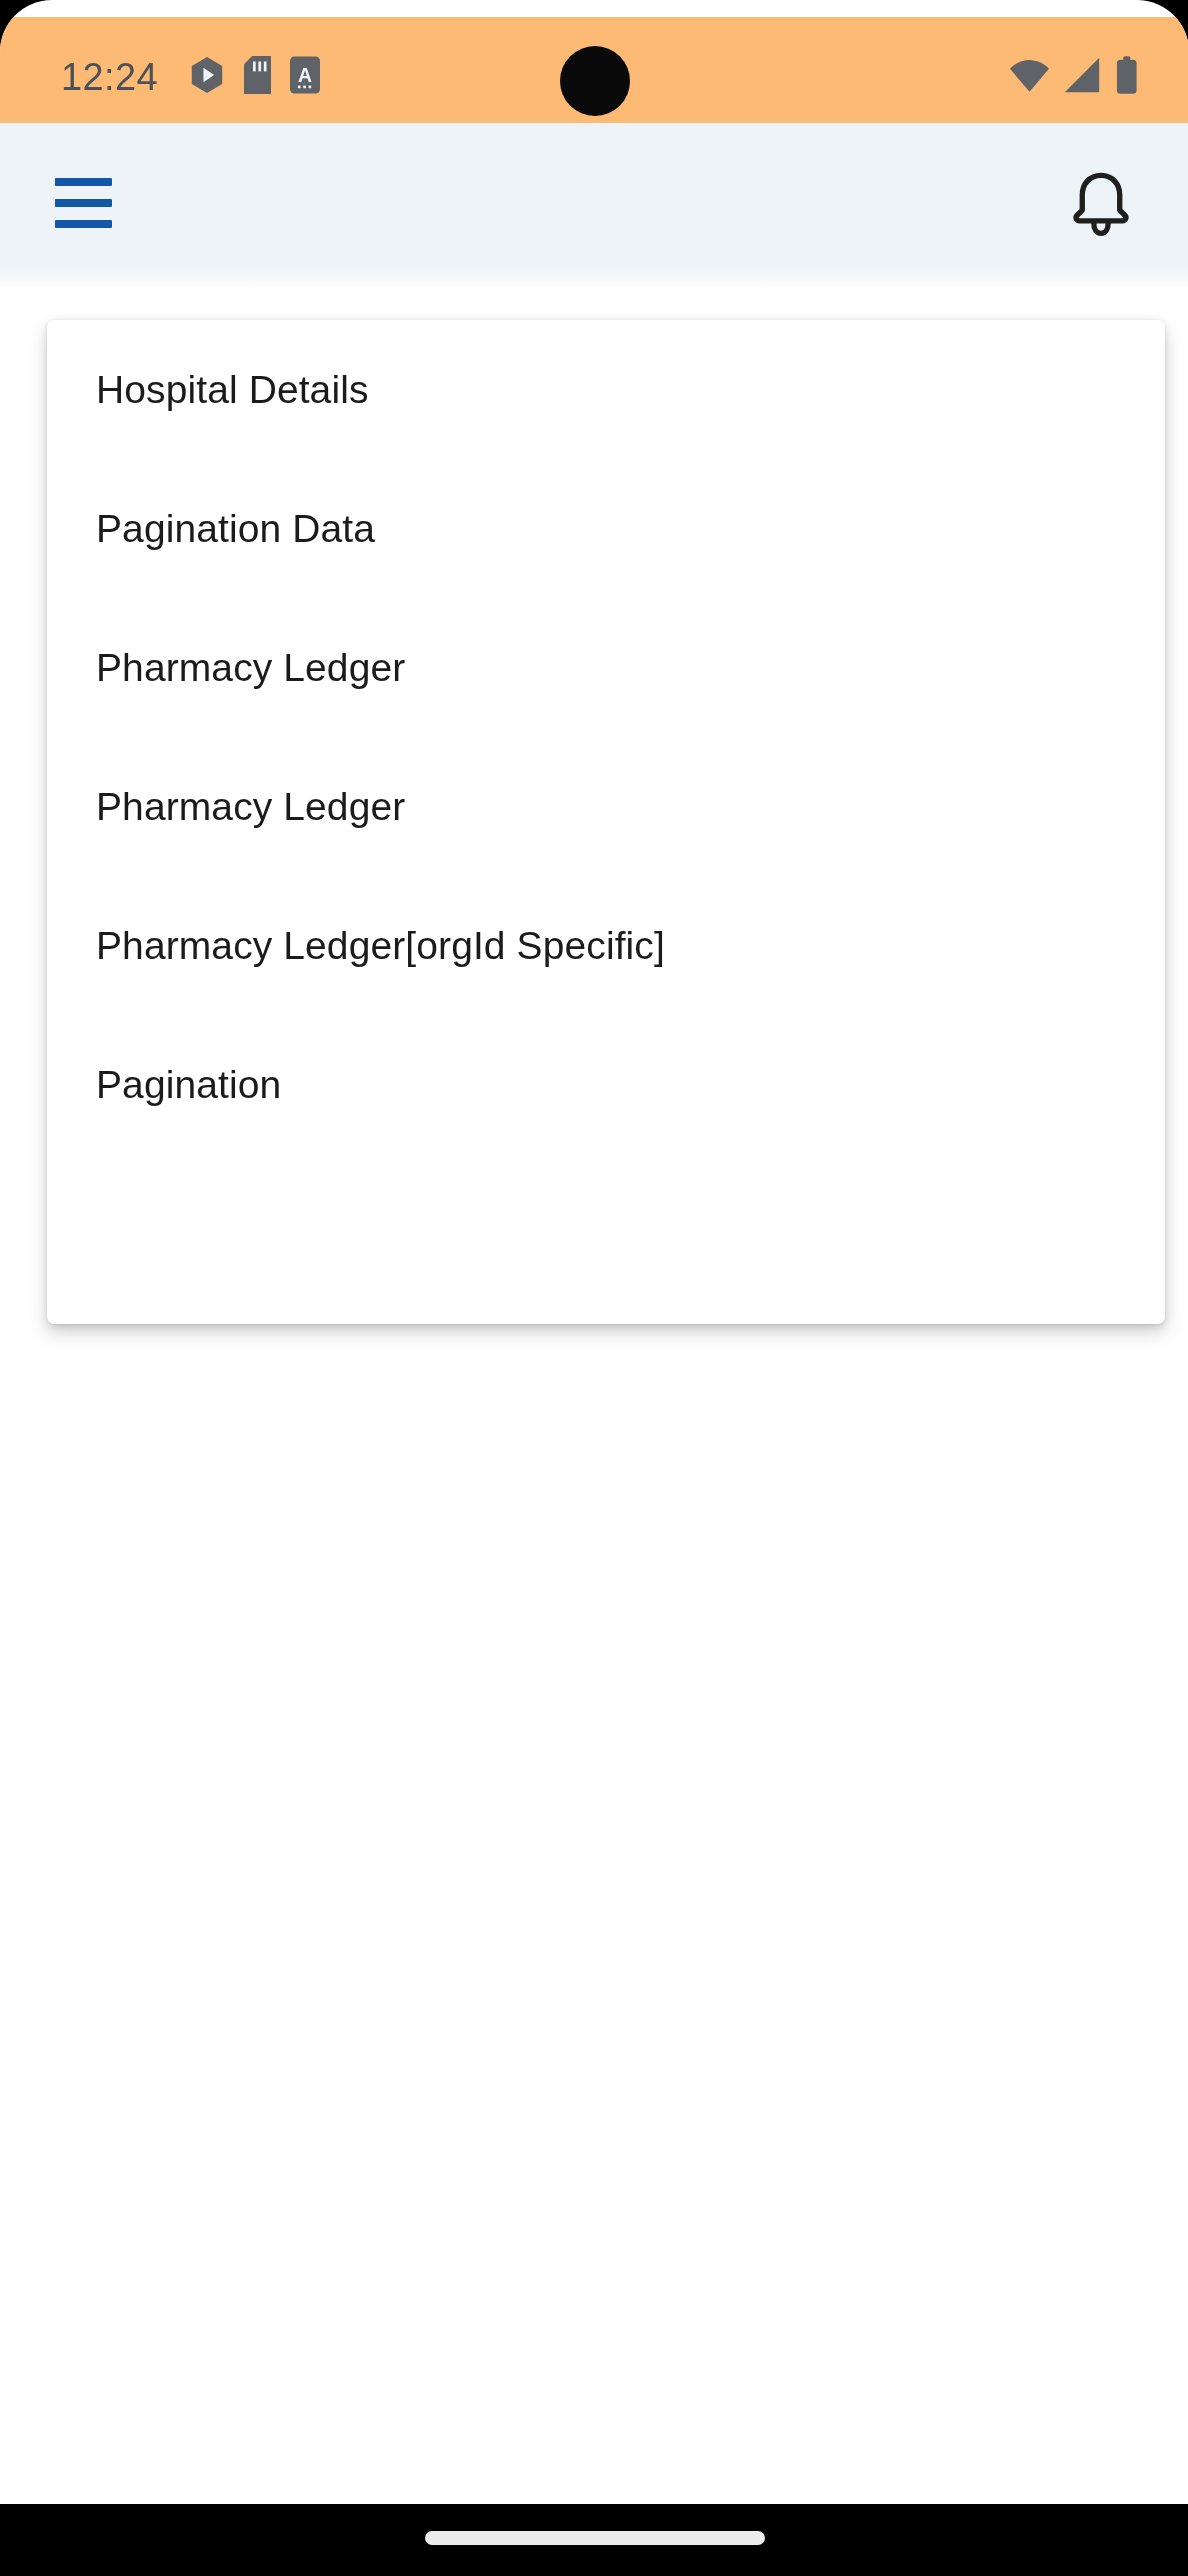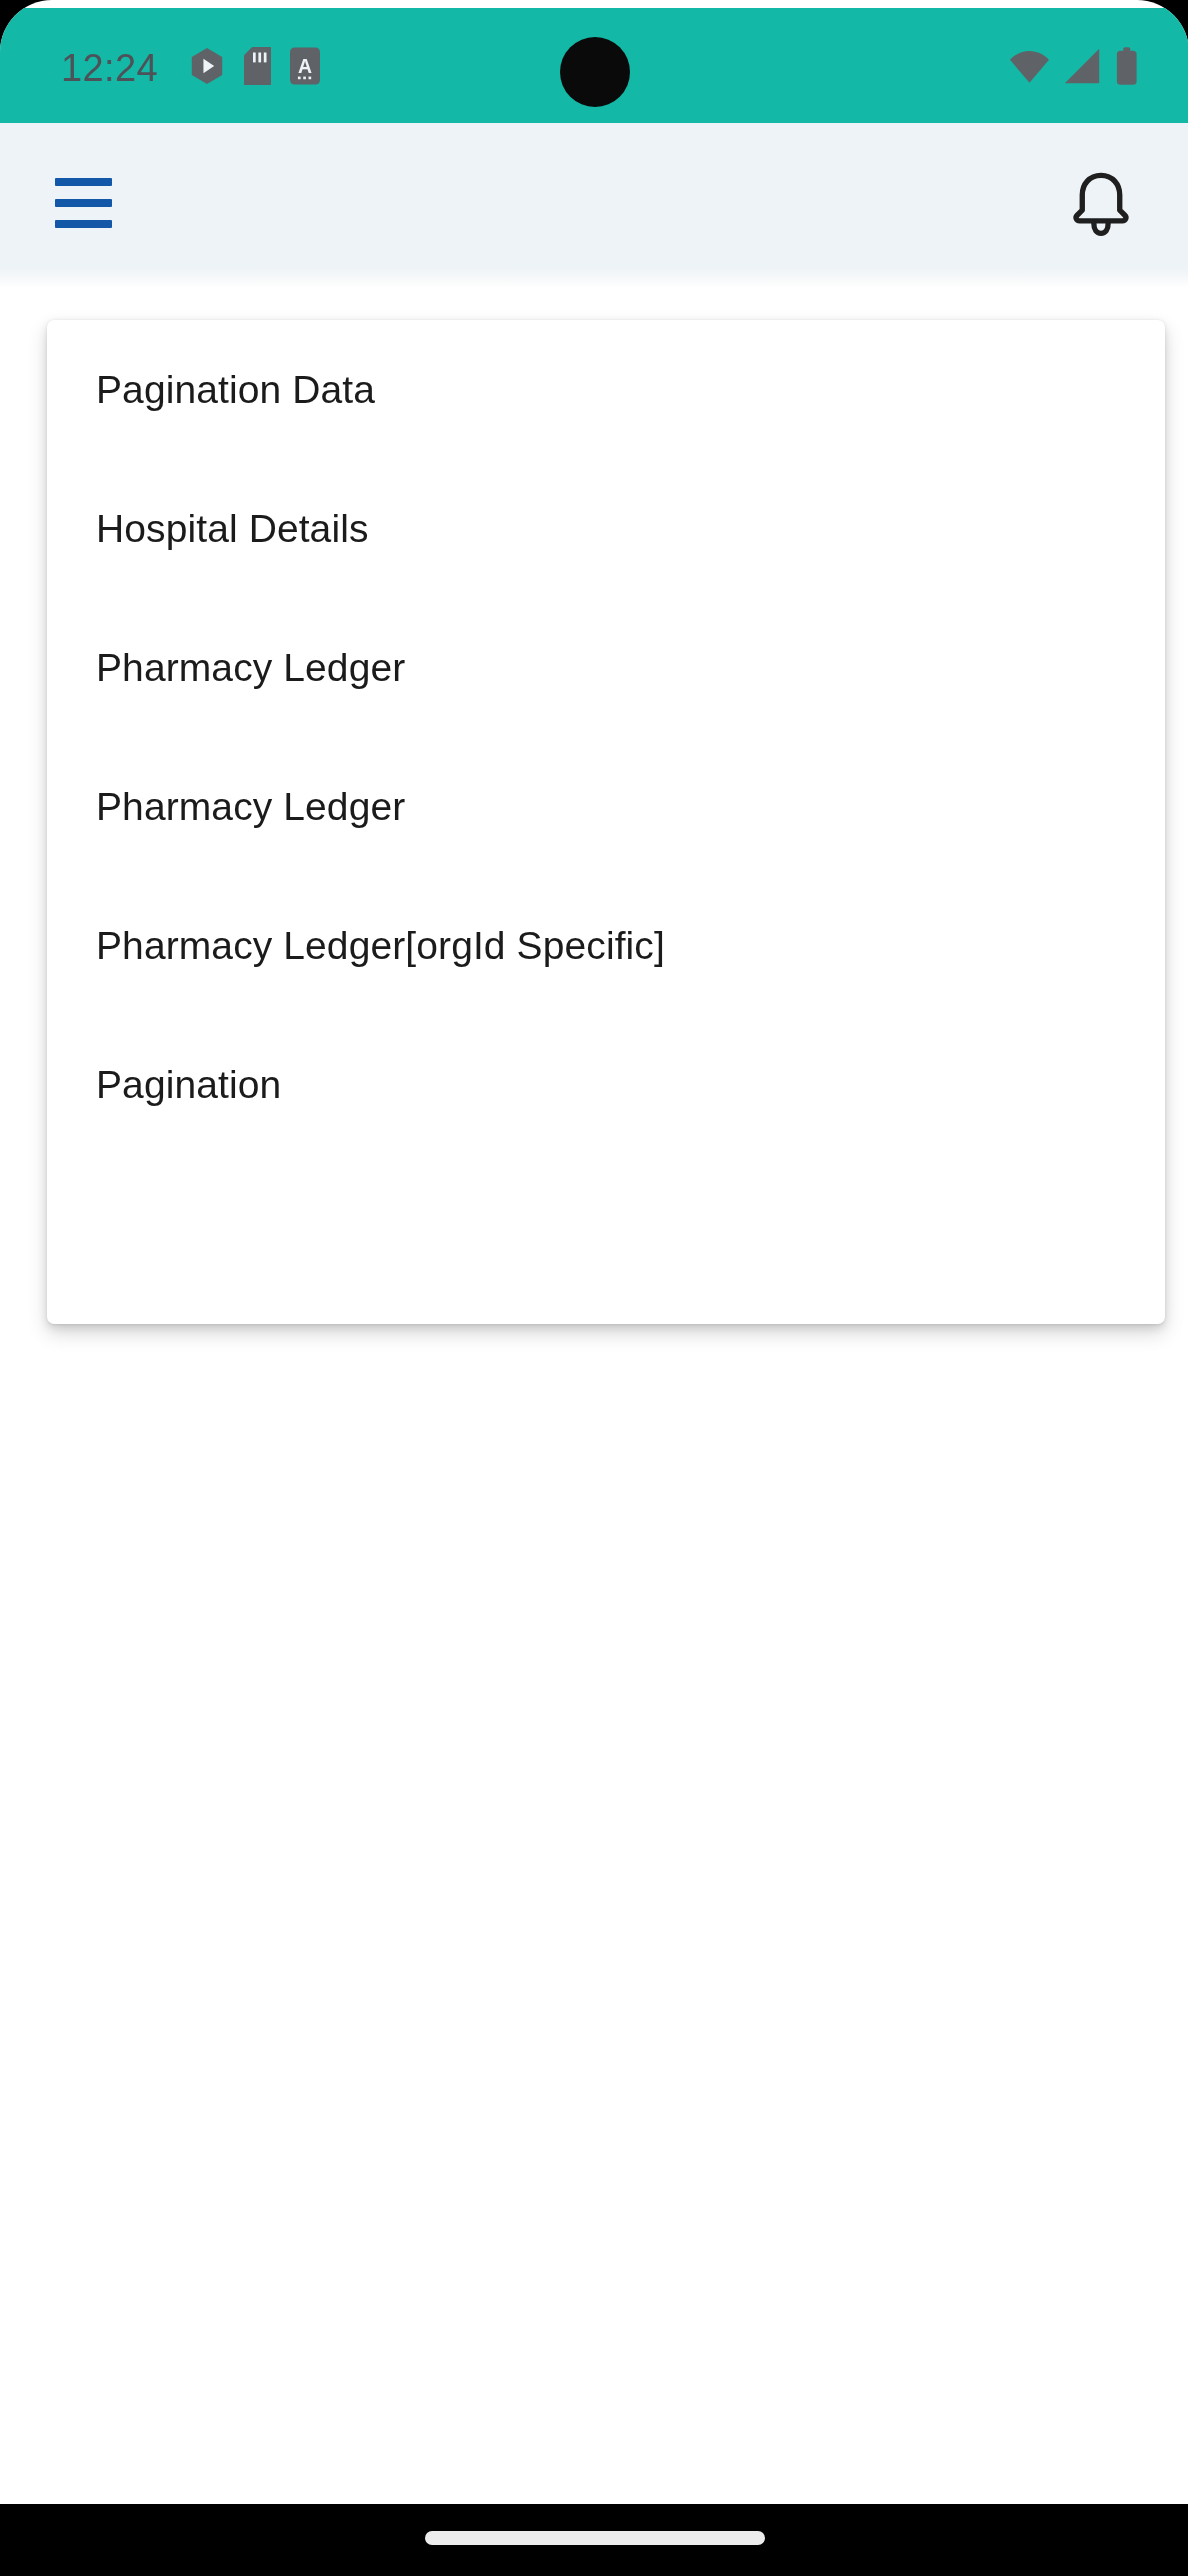--- a/index.html
+++ b/index.html
@@ -26,24 +26,24 @@
     height:2504px;
     background:#ffffff;
     border-top-left-radius:52px;
     border-top-right-radius:52px;
     overflow:hidden;
   }
 
   
   #status-bar {
     position:absolute;
-    left:0; top:8px;
+    left:0; top:17px;
     width:1189px;
     height:123px;
-    background:#14b8a6;
+    background:#fdba74;
     text-decoration:underline;
   }
   #status-time {
     position:absolute;
     left:61px; top:36px;
     font-size:38px;
     color:#4c5257;
     letter-spacing:0.4px;
     line-height:48px;
   }
@@ -248,25 +248,25 @@
       </div>
     </div>
 
     <div id="appbar-seam"></div>
 
     <div id="content"></div>
 
     <div id="dropdown-panel">
 
       <div class="menu-item">
+        <span class="menu-item-label">Hospital Details</span>
+      </div>
+
+      <div class="menu-item">
         <span class="menu-item-label">Pagination Data</span>
-      </div>
-
-      <div class="menu-item">
-        <span class="menu-item-label">Hospital Details</span>
       </div>
 
       <div class="menu-item">
         <span class="menu-item-label">Pharmacy Ledger</span>
       </div>
 
       <div class="menu-item">
         <span class="menu-item-label">Pharmacy Ledger</span>
       </div>
 

